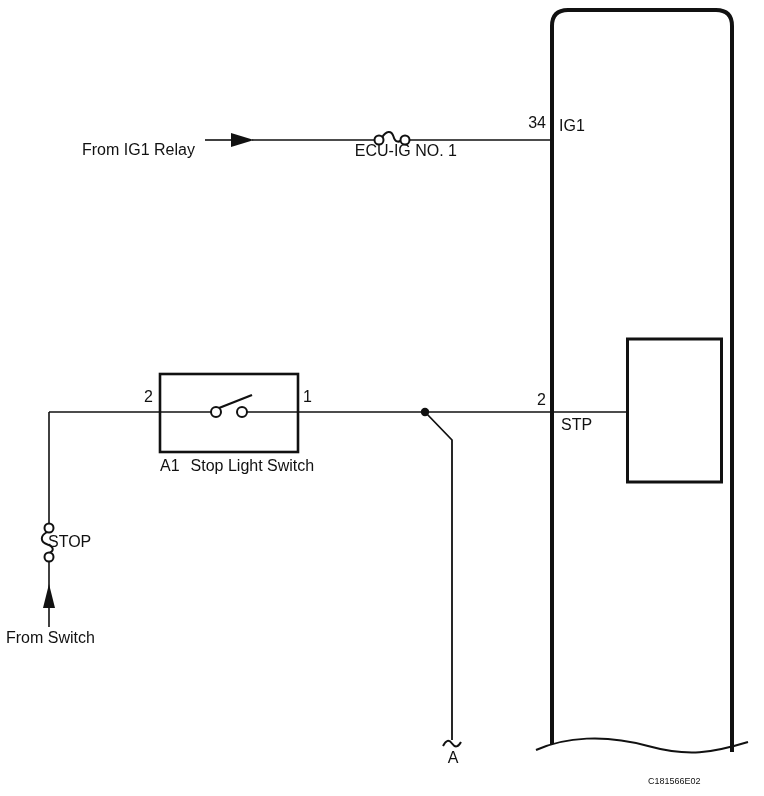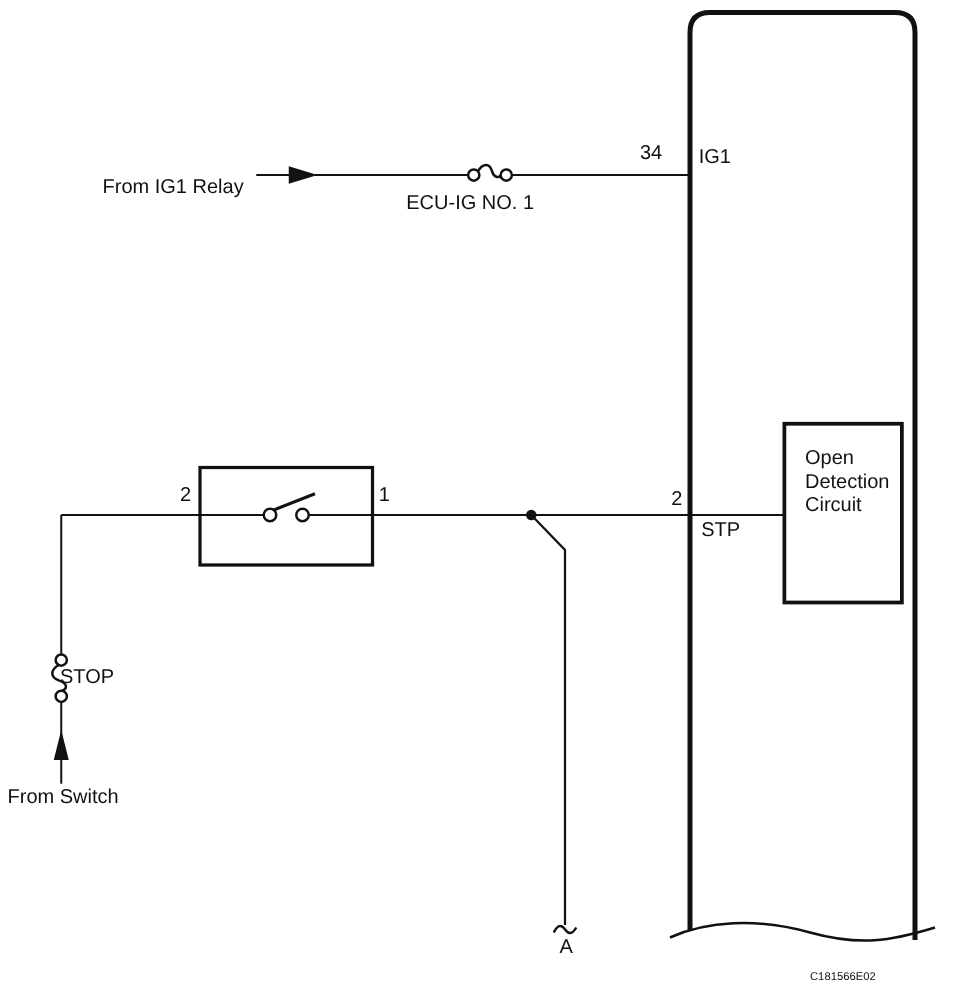--- a/index.html
+++ b/index.html
@@ -7,22 +7,22 @@
     position:relative;
     width:764px;height:796px;
     background:#ffffff;
     font-family:"Liberation Sans", sans-serif;
     color:#111111;
     overflow:hidden;
   }
   #wiring-svg{position:absolute;left:0;top:0;}
   .lbl{position:absolute;font-size:16px;color:#111111;white-space:nowrap;line-height:1.1;}
   .lbl-ig1-source{left:82px;top:141px;}
-  .lbl-fuse-ecu-ig{left:325px;top:154px;width:132px;text-align:left;}
-  .lbl-pin34{left:512px;top:114px;width:34px;text-align:left;}
+  .lbl-fuse-ecu-ig{left:325px;top:142px;width:132px;text-align:right;}
+  .lbl-pin34{left:512px;top:114px;width:34px;text-align:right;}
   .lbl-ig1-name{left:559px;top:117px;}
   .lbl-sw-pin2{left:121px;top:388px;width:32px;text-align:right;}
   .lbl-sw-pin1{left:303px;top:388px;}
   .lbl-switch{left:160px;top:457px;font-size:16px;}
   .lbl-switch .sw-name{margin-left:11px;}
   .lbl-stp-pin2{left:512px;top:391px;width:34px;text-align:right;}
   .lbl-stp-name{left:561px;top:416px;text-align:center;}
   .lbl-open-det{left:644px;top:357px;line-height:19px;font-size:16px;}
   .lbl-stop-fuse{left:48px;top:533px;}
   .lbl-battery{left:6px;top:629px;}
@@ -88,28 +88,26 @@
     <rect x="627.5" y="339" width="94" height="143" fill="#ffffff" stroke="#111111" stroke-width="3"></rect>
   </svg>
 
   <div class="lbl lbl-ig1-source">From IG1 Relay</div>
   <div class="lbl lbl-fuse-ecu-ig">ECU-IG NO. 1</div>
   <div class="lbl lbl-pin34">34</div>
   <div class="lbl lbl-ig1-name">IG1</div>
 
   <div class="lbl lbl-sw-pin2">2</div>
   <div class="lbl lbl-sw-pin1">1</div>
+  <div class="lbl lbl-switch">
+    <span class="sw-id">A1</span><span class="sw-name">Stop Light Switch</span>
+  </div>
 
   <div class="lbl lbl-stp-pin2">2</div>
   <div class="lbl lbl-stp-name">STP</div>
 
-  <div class="lbl lbl-open-det">
-    <div>Open</div>
-    <div>Detection</div>
-    <div>Circuit</div>
-  </div>
 
   <div class="lbl lbl-stop-fuse">STOP</div>
   <div class="lbl lbl-battery">From Switch</div>
   <div class="lbl lbl-break-a">A</div>
   <div class="lbl lbl-figcode">C181566E02</div>
 
 </div>
 
 </body></html>

